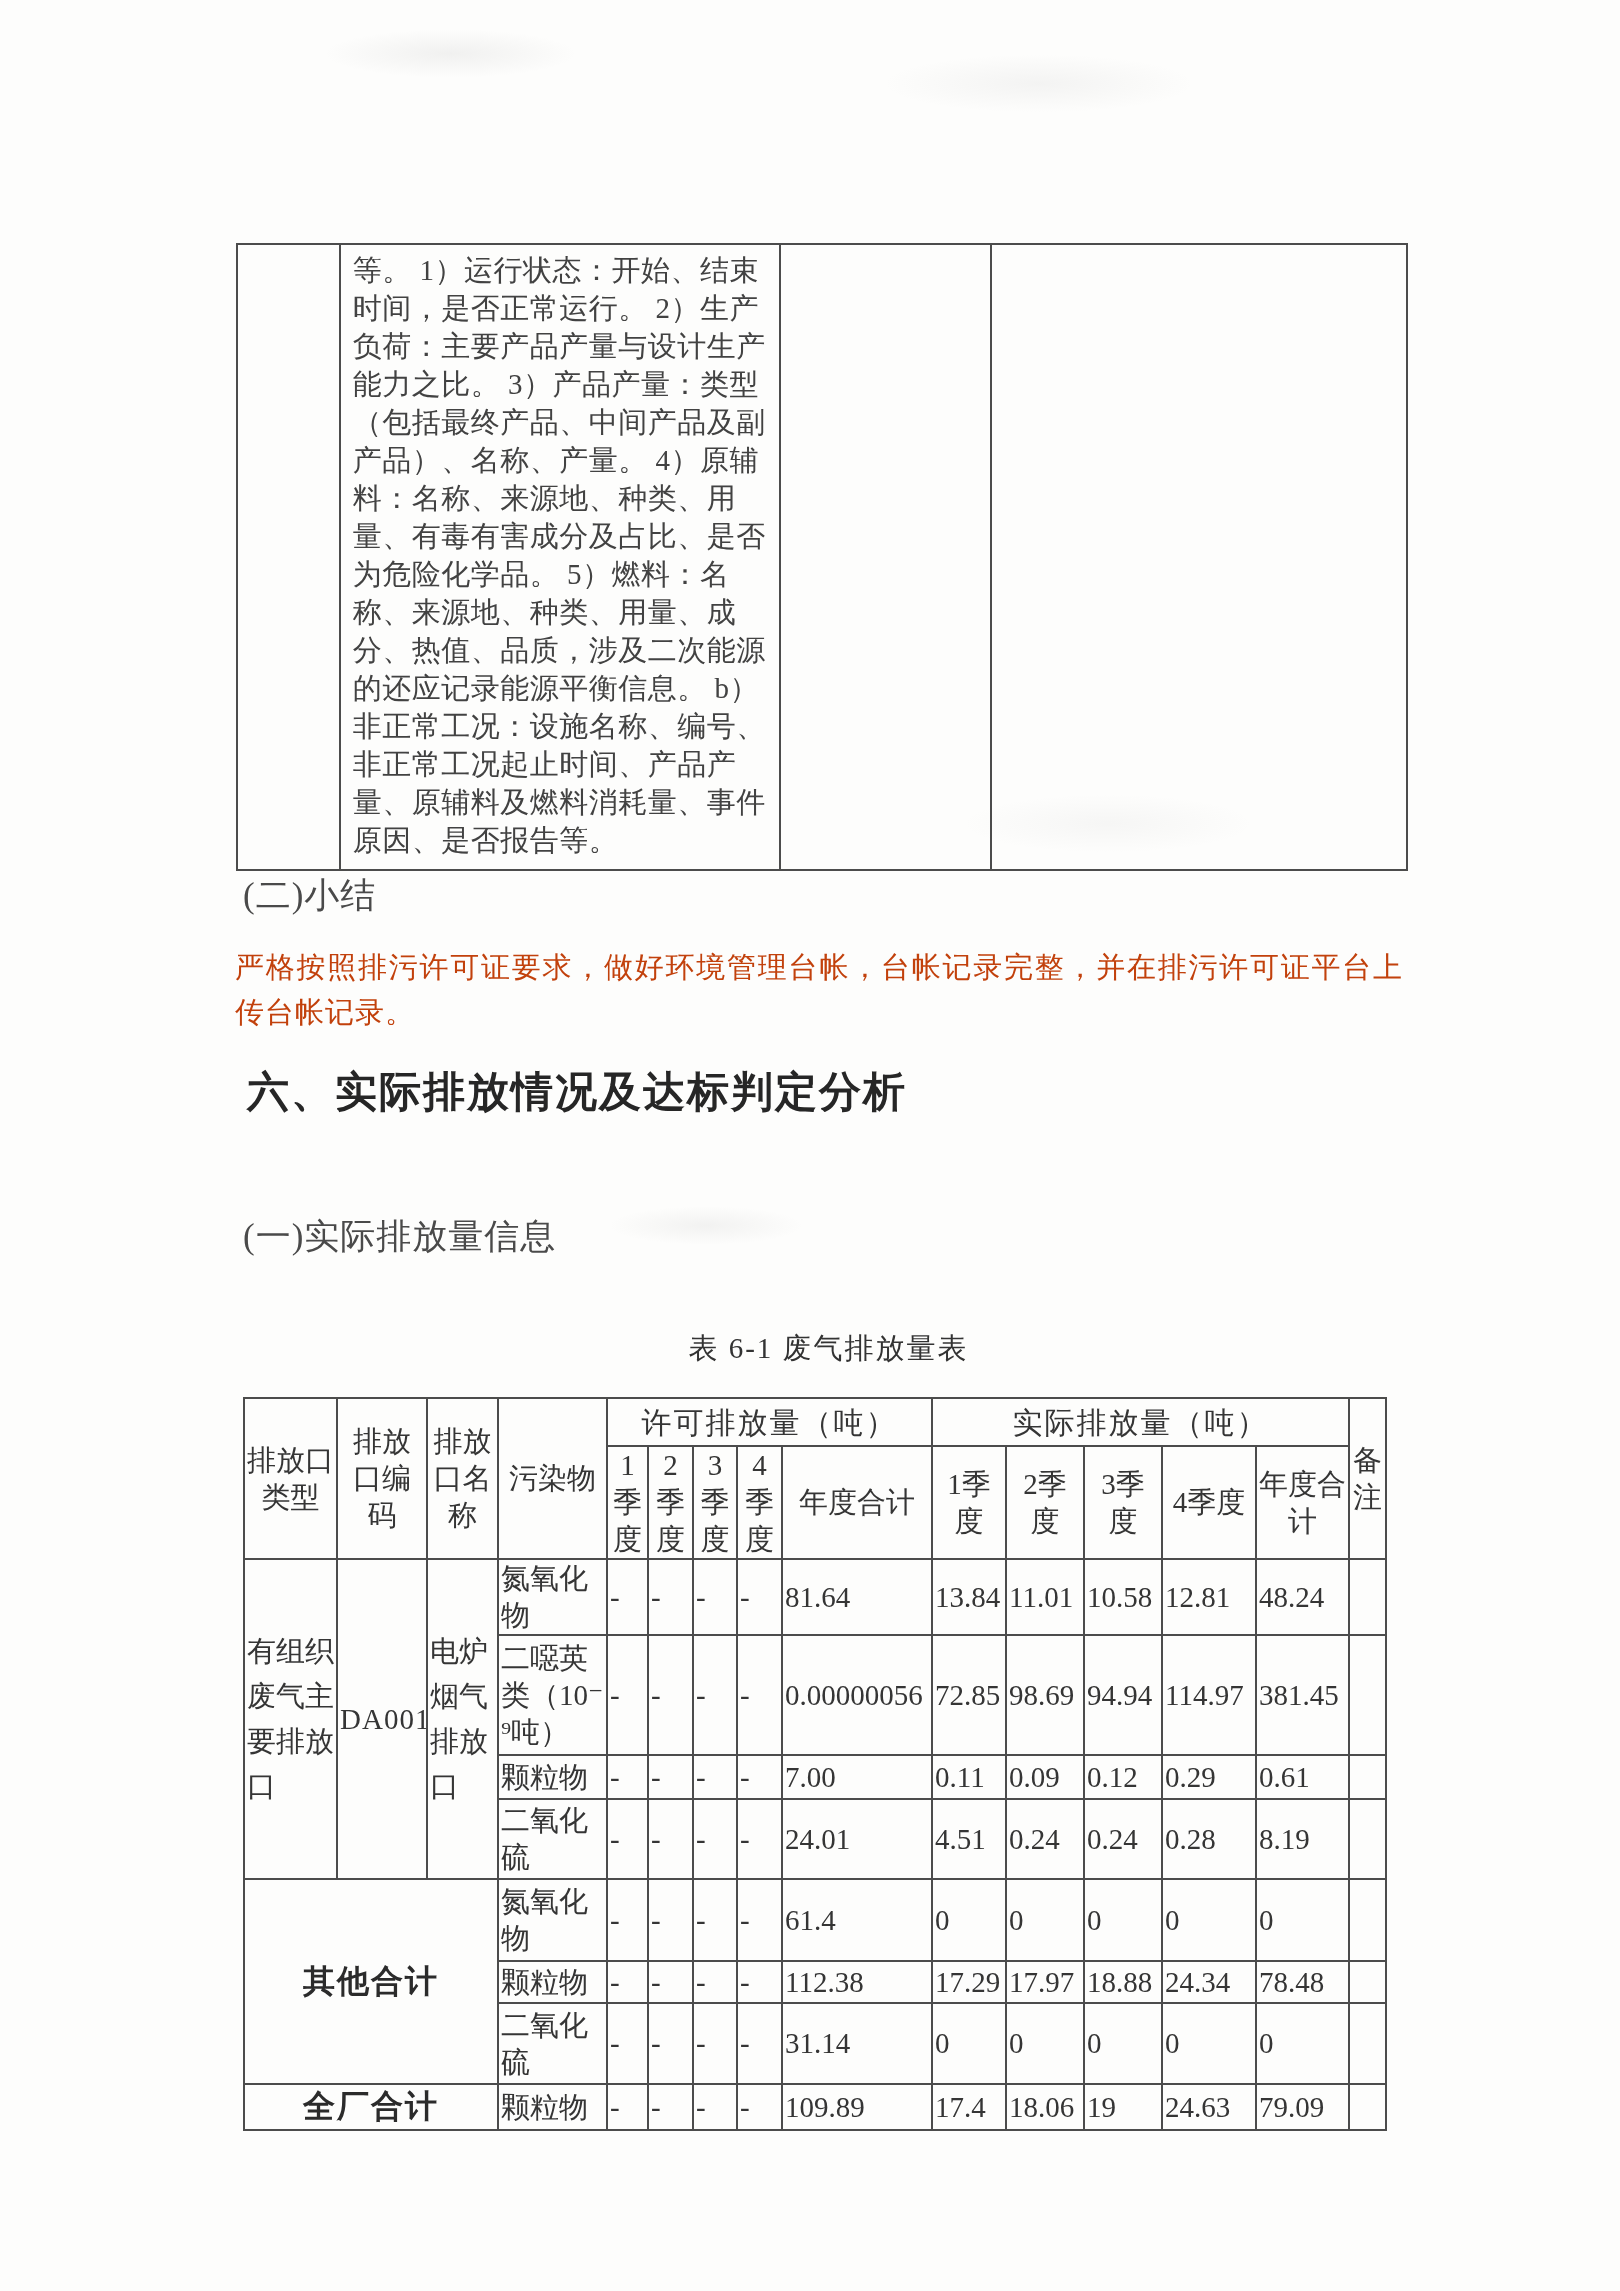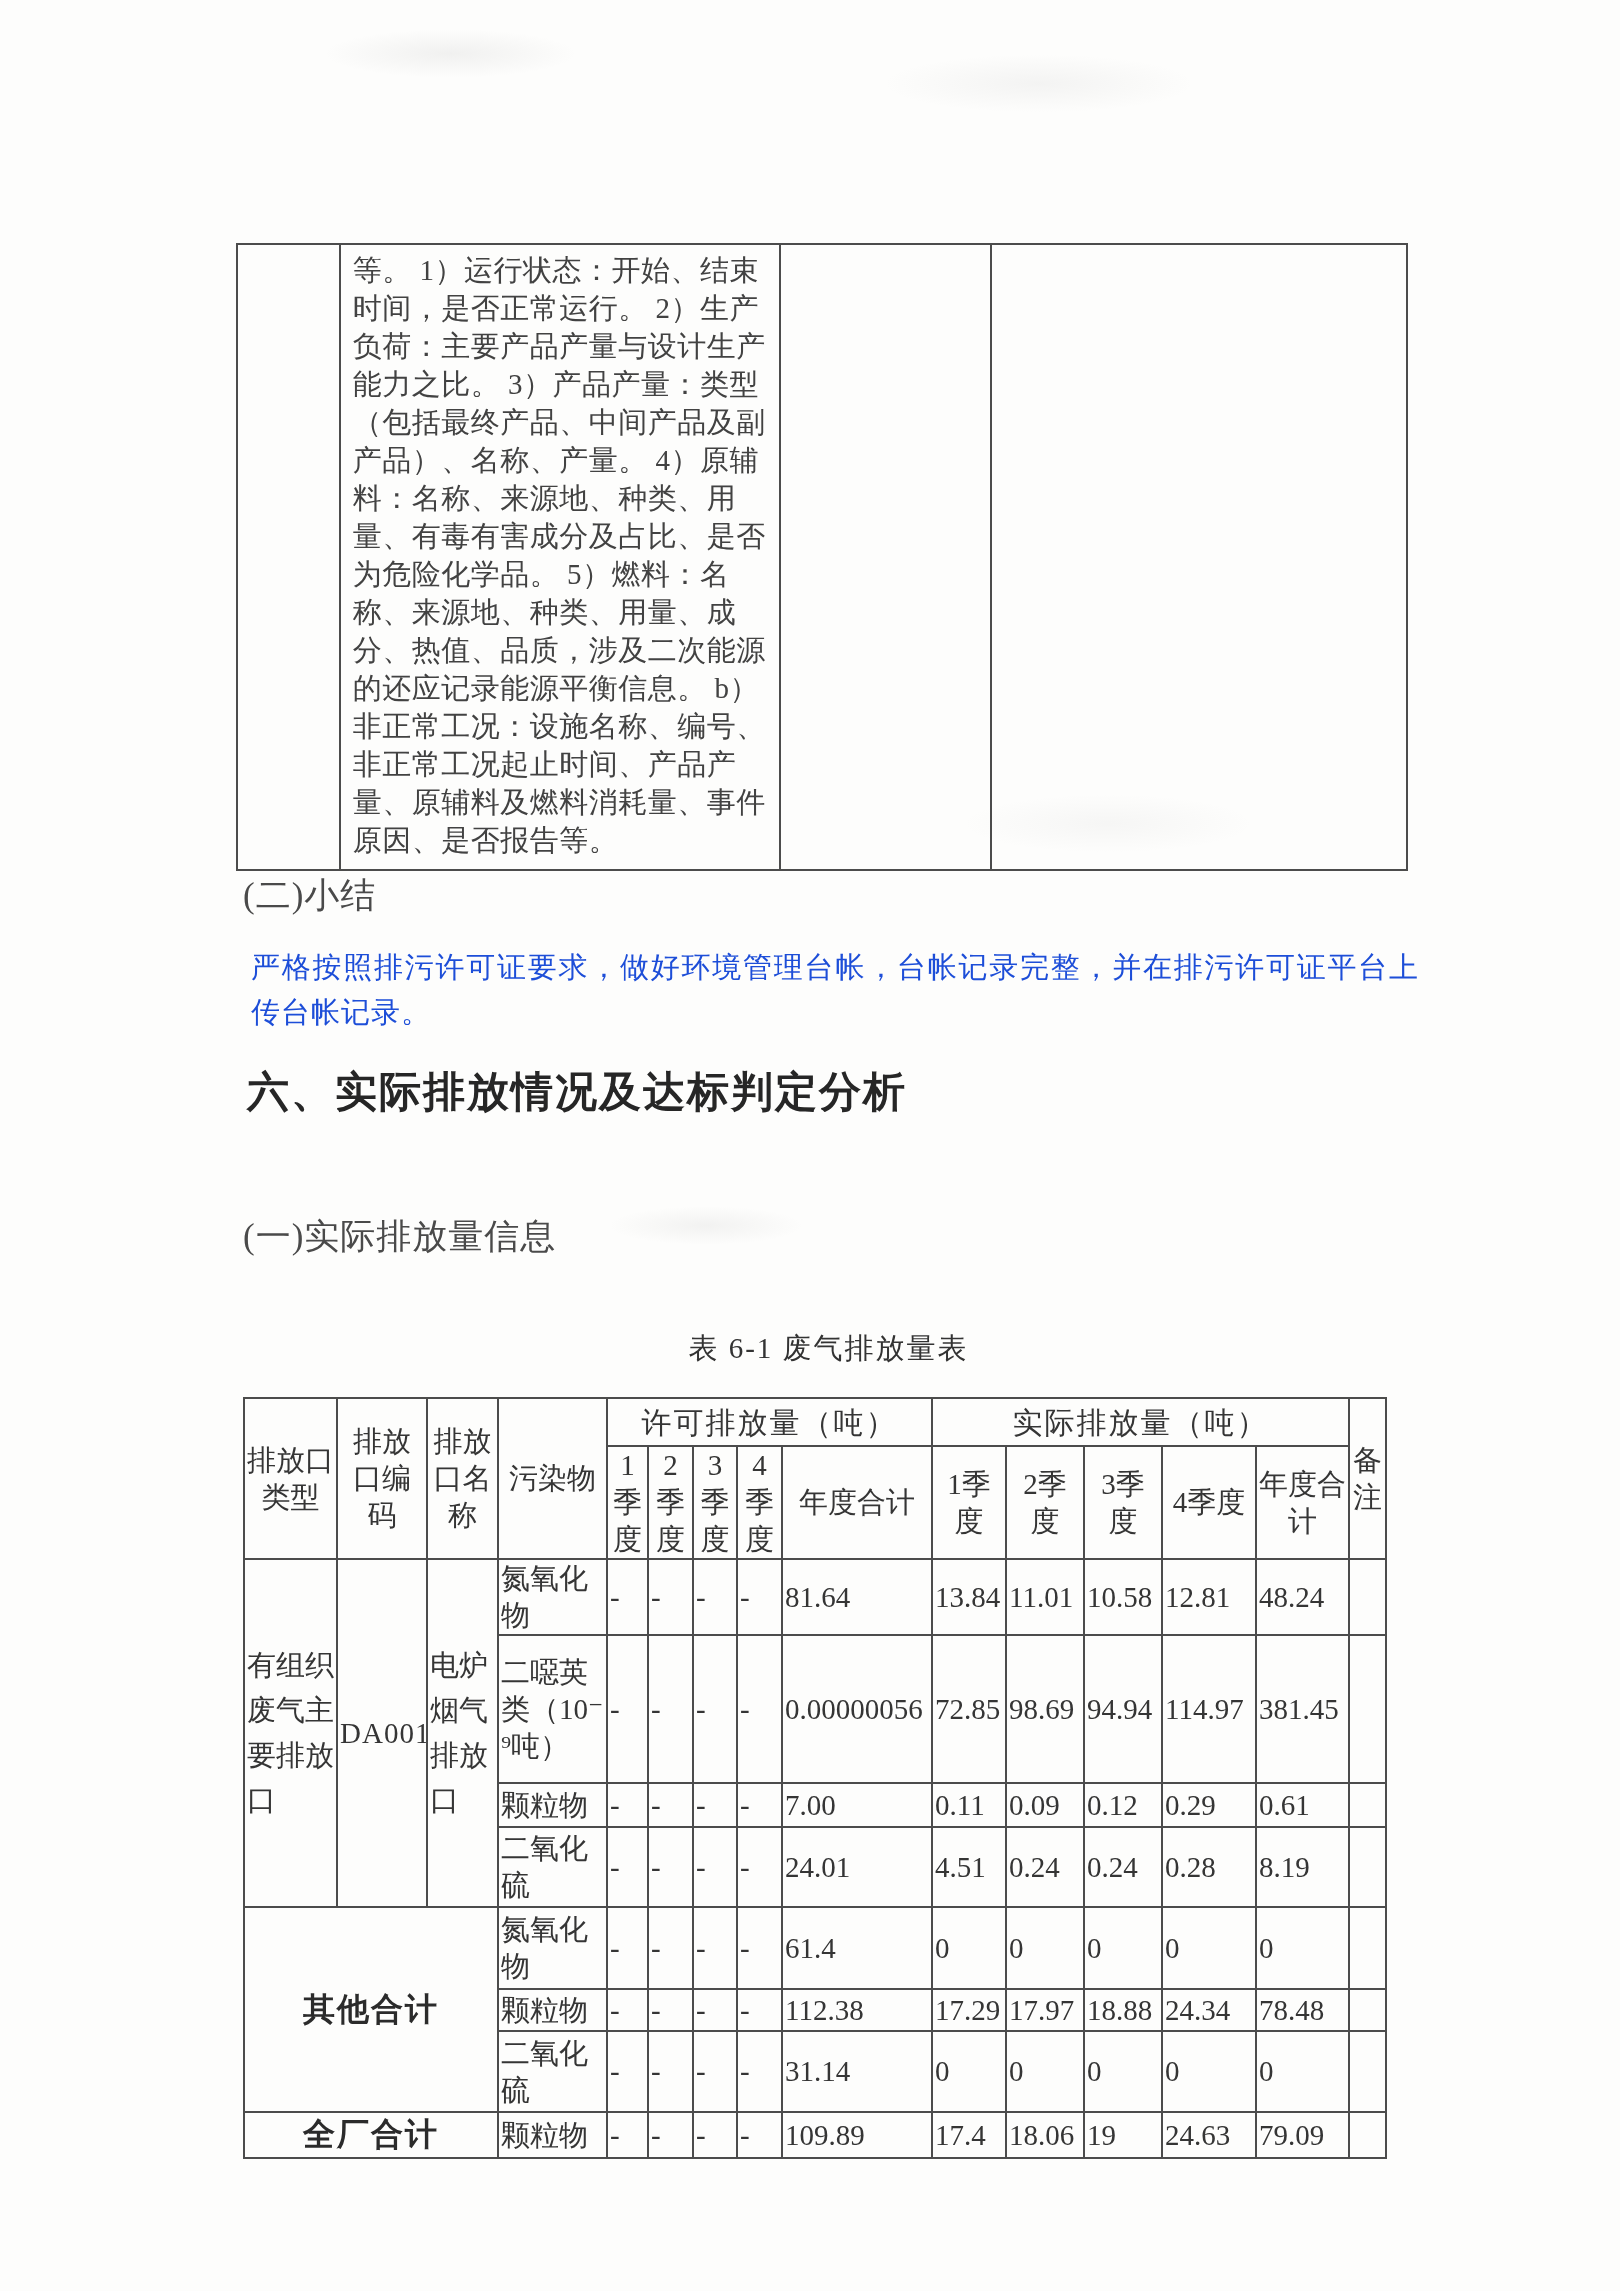--- a/index.html
+++ b/index.html
@@ -30,22 +30,22 @@
     text-align:left;vertical-align:top;
     font-size:29px;line-height:38px;letter-spacing:0.5px;
     padding:5.9px 3.9px 3.9px 11.8px;
     word-break:break-all;color:#424242;
   }
 
   
   .h-sub{position:absolute;font-size:35px;color:#4a4a4a;letter-spacing:1px;}
   .h2-label{left:243px;top:872px;}
   .para{
-    position:absolute;left:251px;top:945px;width:1168px;
-    font-size:29px;line-height:45px;letter-spacing:1px;color:#1d4ed8;
+    position:absolute;left:235px;top:945px;width:1168px;
+    font-size:29px;line-height:45px;letter-spacing:1px;color:#c2410c;
     word-break:break-all;text-align:justify;
   }
   .h-main{
     position:absolute;left:247px;top:1064px;
     font-family:"Liberation Sans","DejaVu Sans",sans-serif;
     font-weight:bold;font-size:42px;letter-spacing:2px;color:#262626;
   }
   .h3-label{left:243px;top:1213px;}
   .caption{
     position:absolute;left:244px;top:1329px;width:1169px;
@@ -154,21 +154,21 @@
       <td class="dash">-</td>
       <td class="dash">-</td>
       <td class="num">81.64</td>
       <td class="num">13.84</td>
       <td class="num">11.01</td>
       <td class="num">10.58</td>
       <td class="num">12.81</td>
       <td class="num">48.24</td>
       <td></td>
     </tr>
-    <tr style="height:148px">
+    <tr style="height:120px">
       <td class="pol">二噁英类（10⁻⁹吨）</td>
       <td class="dash">-</td>
       <td class="dash">-</td>
       <td class="dash">-</td>
       <td class="dash">-</td>
       <td class="num">0.00000056</td>
       <td class="num">72.85</td>
       <td class="num">98.69</td>
       <td class="num">94.94</td>
       <td class="num">114.97</td>

